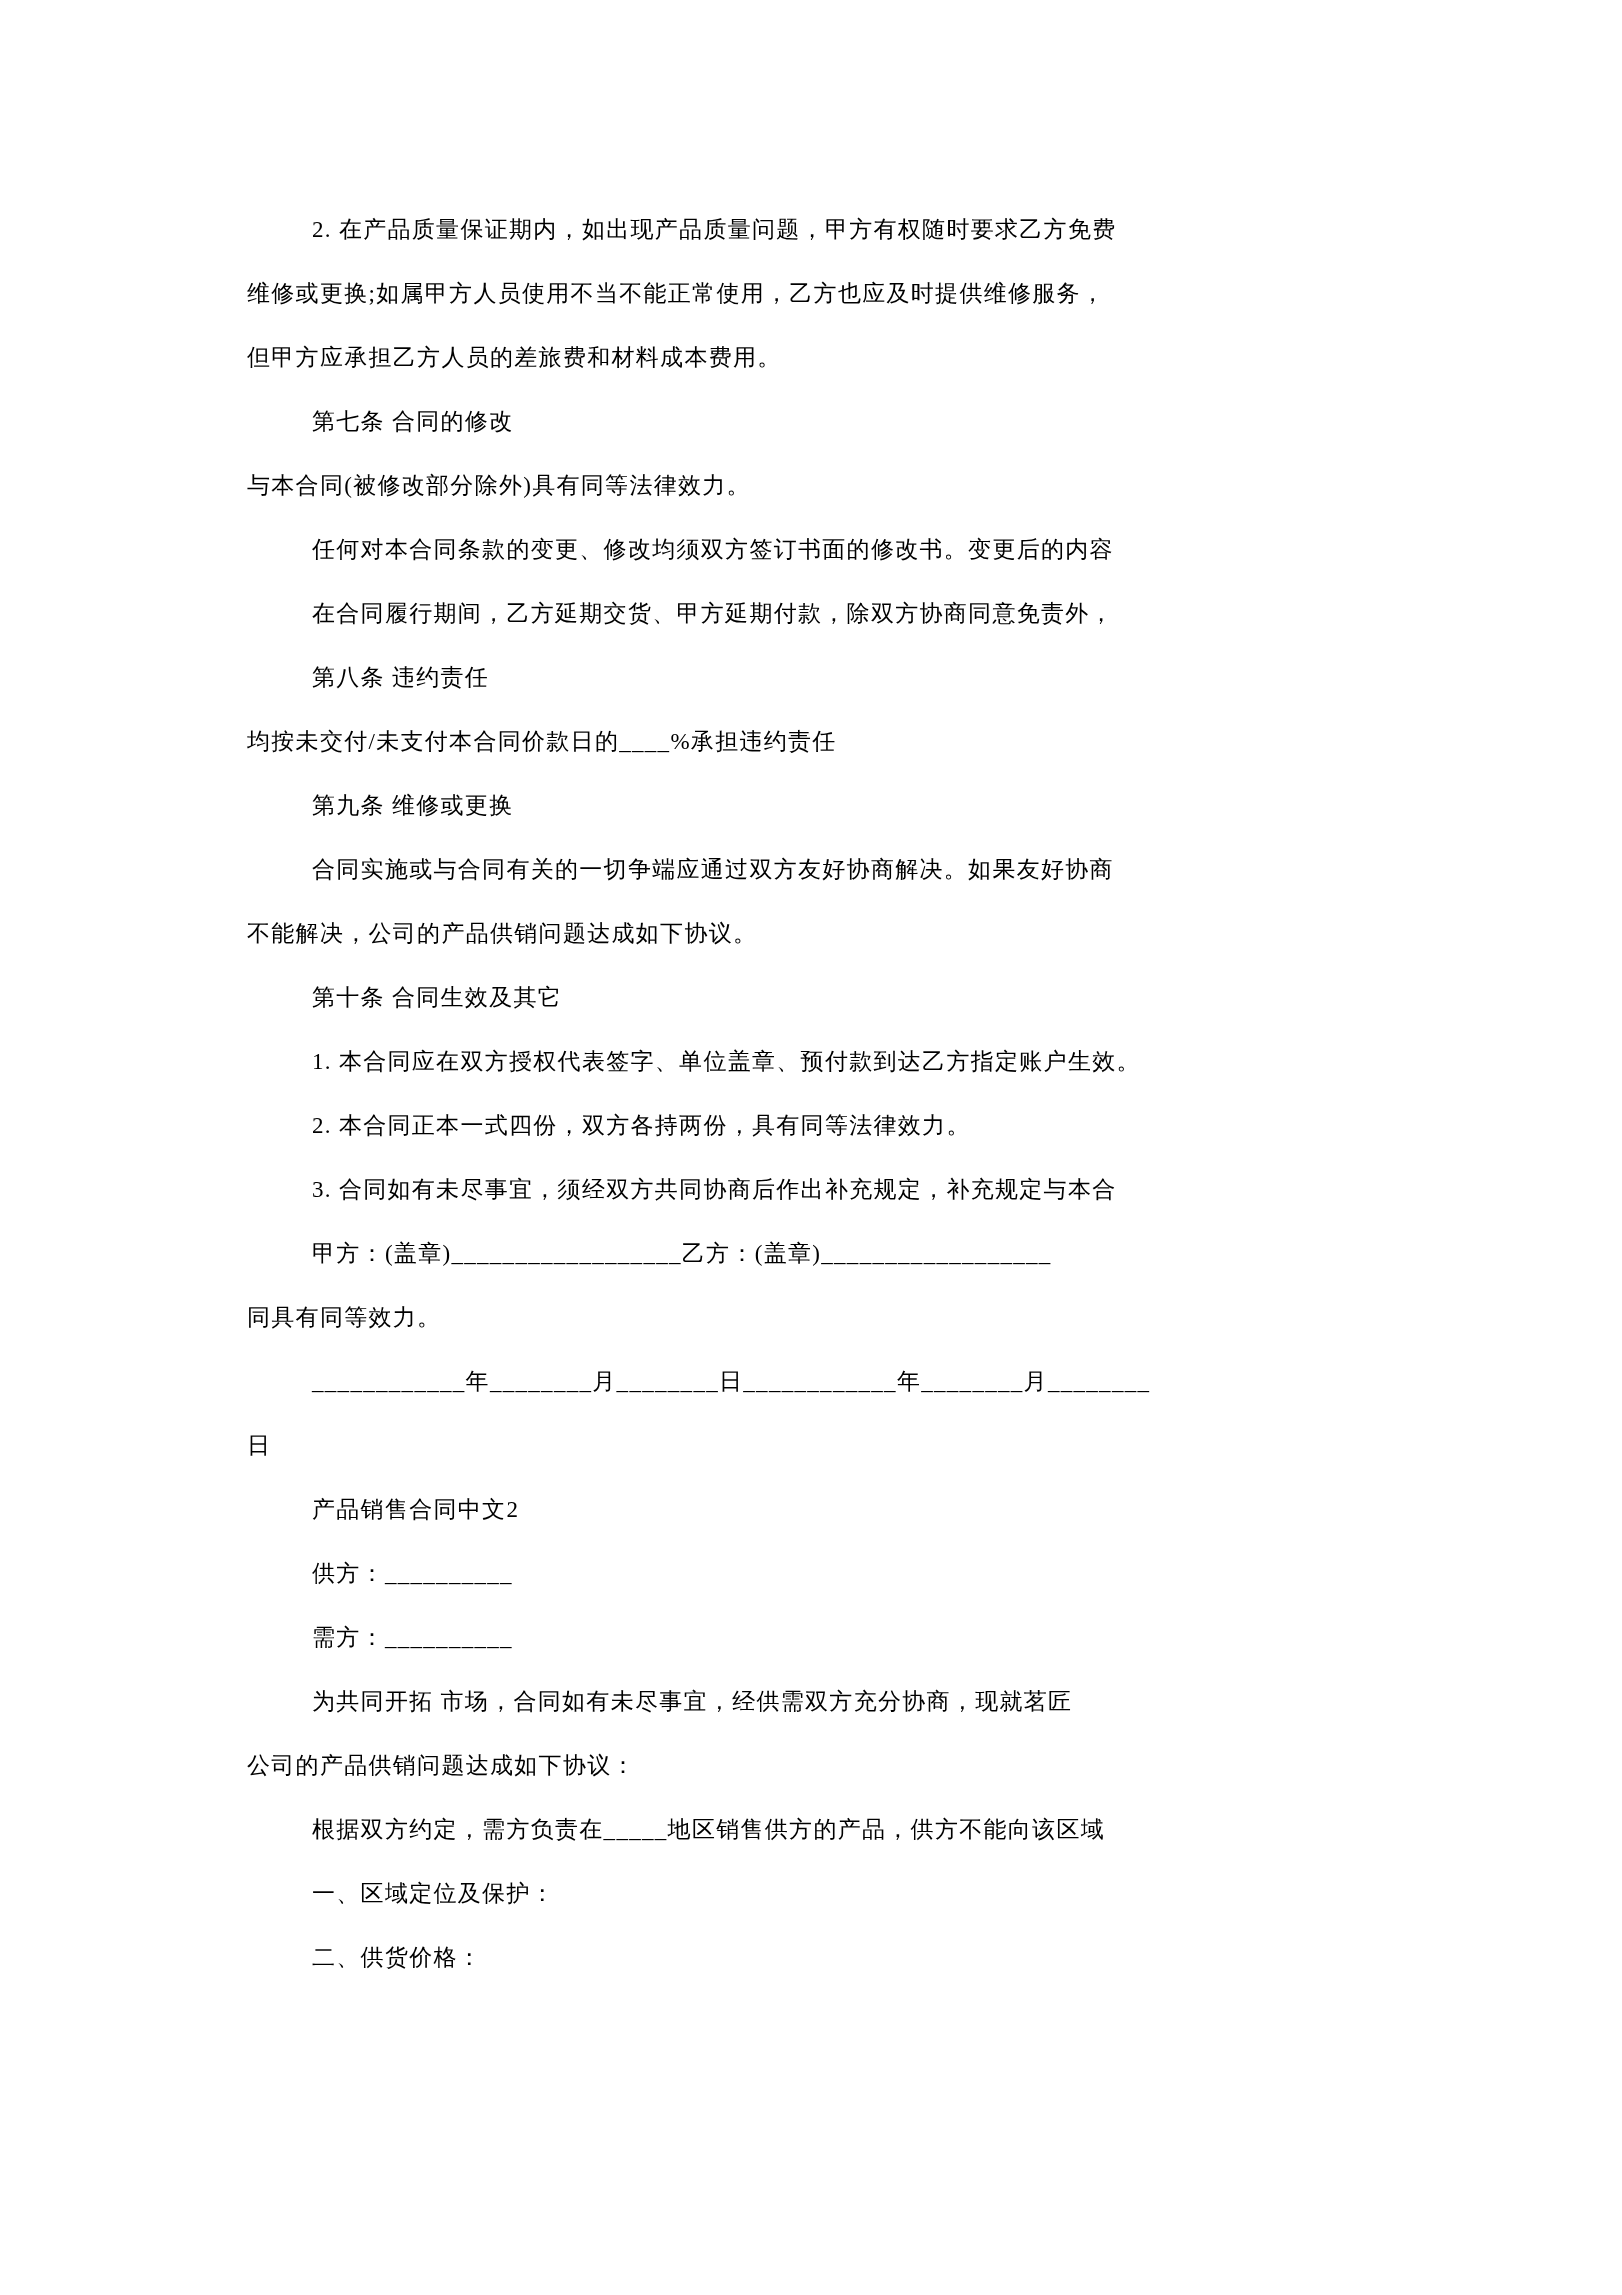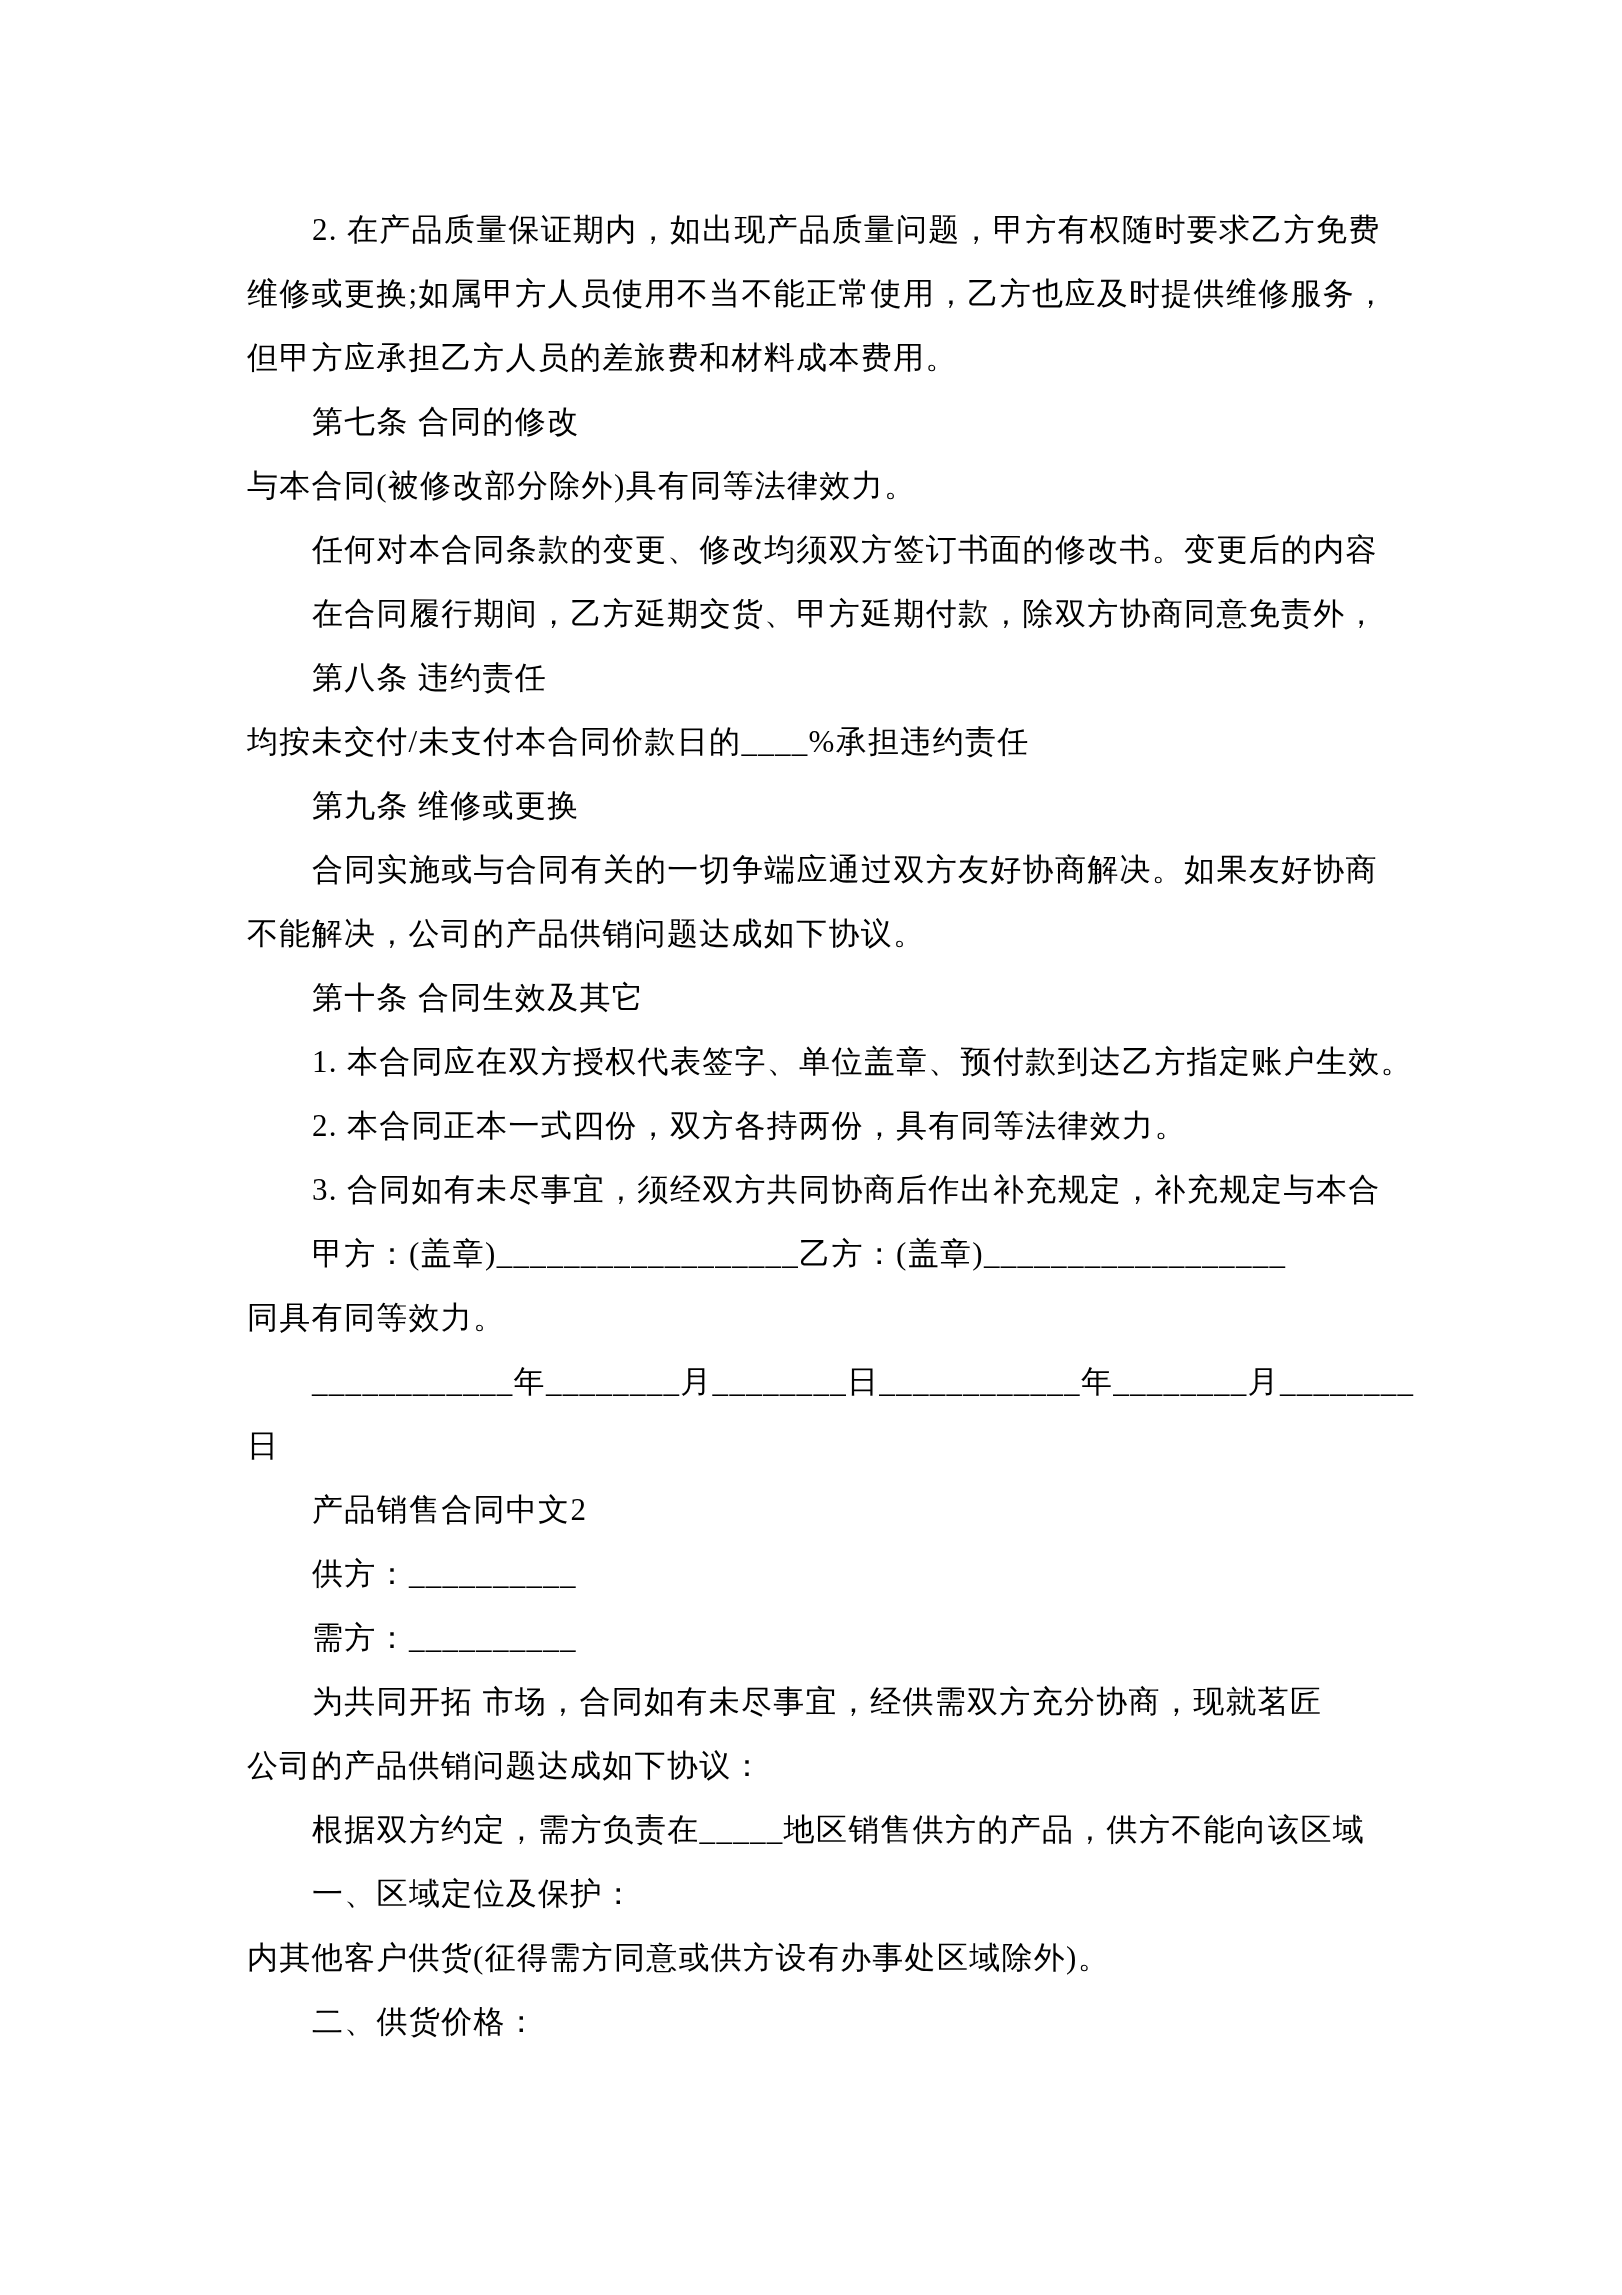--- a/index.html
+++ b/index.html
@@ -16,21 +16,21 @@
   }
   .content {
     position: absolute;
     left: 247px;
     top: 198px;
     width: 1178px;
   }
   .line {
     height: 64px;
     line-height: 64px;
-    font-size: 31px;
+    font-size: 23px;
     letter-spacing: 1.3px;
     color: #000000;
     white-space: nowrap;
     font-family: "Liberation Serif", "DejaVu Serif", serif;
   }
   .line[data-indent="true"] {
     padding-left: 65px;
   }
 </style>
 </head>
@@ -58,17 +58,16 @@
     <div class="line" data-indent="false">同具有同等效力。</div>
     <div class="line" data-indent="true">____________年________月________日____________年________月________</div>
     <div class="line" data-indent="false">日</div>
     <div class="line" data-indent="true">产品销售合同中文2</div>
     <div class="line" data-indent="true">供方：__________</div>
     <div class="line" data-indent="true">需方：__________</div>
     <div class="line" data-indent="true">为共同开拓 市场，合同如有未尽事宜，经供需双方充分协商，现就茗匠</div>
     <div class="line" data-indent="false">公司的产品供销问题达成如下协议：</div>
     <div class="line" data-indent="true">根据双方约定，需方负责在_____地区销售供方的产品，供方不能向该区域</div>
     <div class="line" data-indent="true">一、区域定位及保护：</div>
-    <div class="line" data-indent="false">内其他客户供货(征得需方同意或供方设有办事处区域除外)。</div>
     <div class="line" data-indent="true">二、供货价格：</div>
   </div>
 </div>
 
 
 </body></html>

